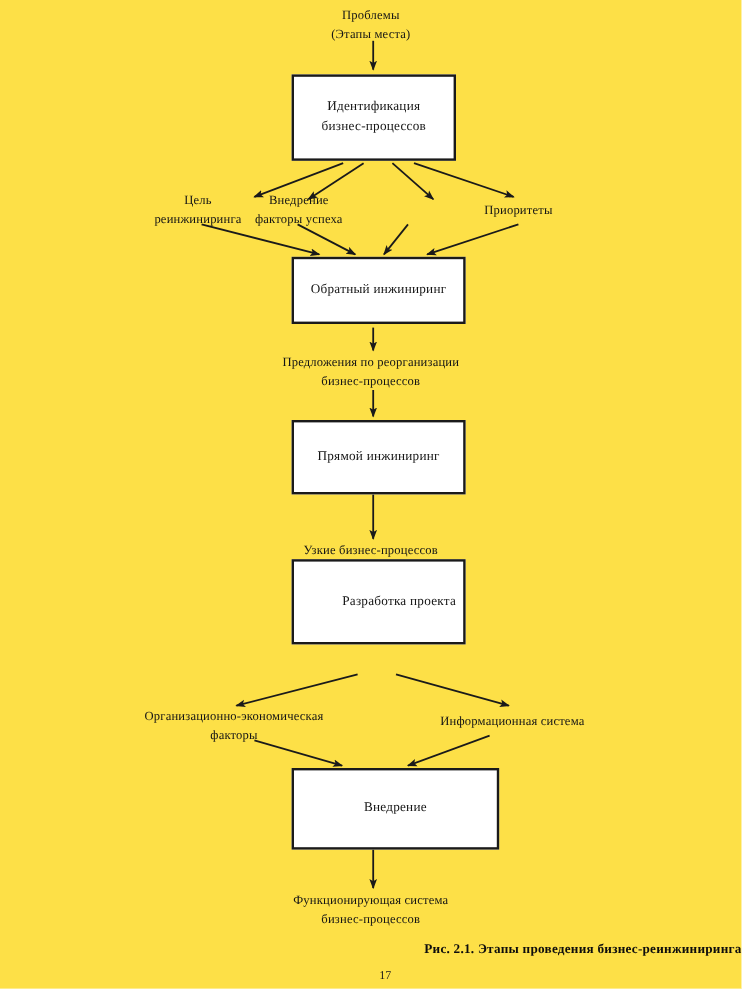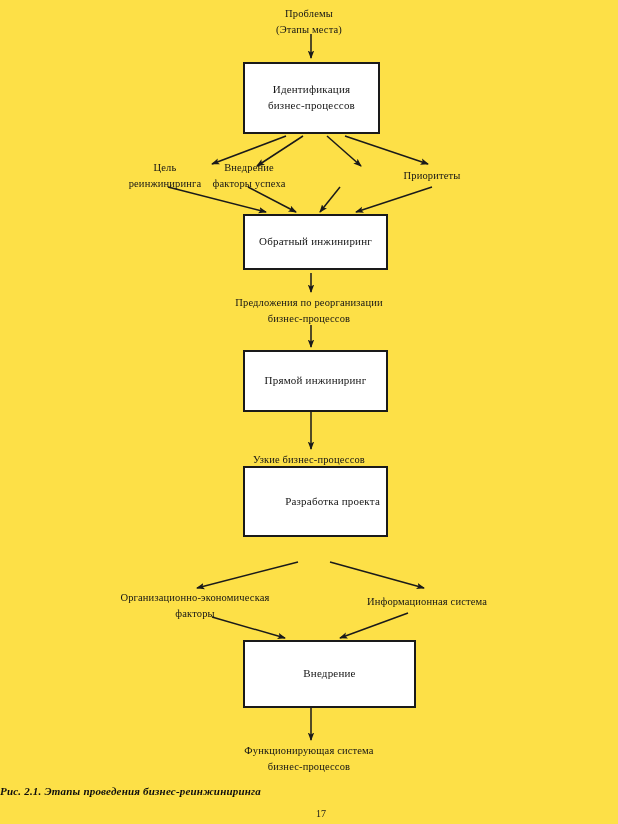--- a/index.html
+++ b/index.html
@@ -51,26 +51,25 @@
     color: #151515;
     white-space: nowrap;
   }
   .flow-label.wrap {
     white-space: normal;
   }
   .caption {
     position: absolute;
     left: 0;
     right: 0;
-    text-align: left;
+    text-align: right;
     font-size: 11px;
     font-weight: bold;
     letter-spacing: 0.2px;
     color: #0d0d0d;
-    font-style: italic;
   }
   .page-number {
     position: absolute;
     left: 0;
     right: 0;
     text-align: center;
     font-size: 10px;
     color: #1a1a1a;
   }
   .lbl-line { display: block; }

